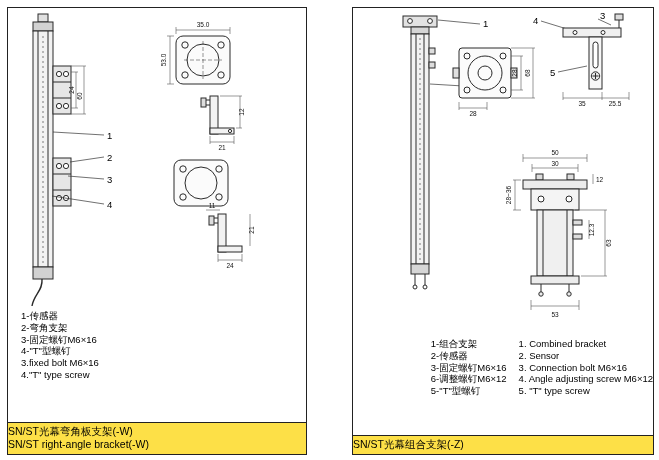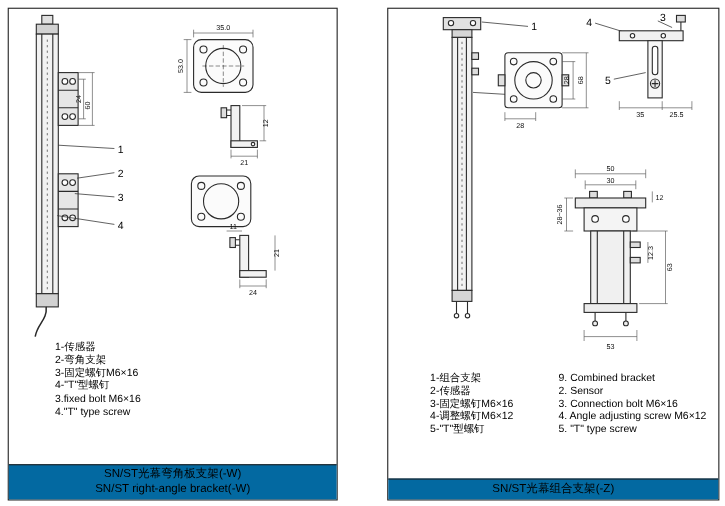--- a/index.html
+++ b/index.html
@@ -8,26 +8,26 @@
     font-family:"Liberation Sans","DejaVu Sans",sans-serif;color:#000;
   }
   .panel{
     position:absolute;top:7px;height:446px;border:1.5px solid #222;background:#fff;
     display:flex;flex-direction:column;
   }
   #panel-w{left:7px;width:298px;}
   #panel-z{left:352px;width:300px;}
   .drawing{display:block;flex:0 0 auto;}
   .legend{padding:0 0 0 13px;font-size:9.5px;line-height:1.24;}
-  .legend-line{white-space:nowrap;margin-left:29px;}
-  .two-col{display:flex;gap:12px;padding-left:9px;}
+  .legend-line{white-space:nowrap;}
+  .two-col{display:flex;gap:12px;padding-left:9px;justify-content:flex-end;}
   .two-col .col{display:flex;flex-direction:column;}
   .caption{
-    margin-top:auto;border-top:1.5px solid #222;background:#0369a1;
-    text-align:center;font-size:10.5px;line-height:1.3;padding:2px 0;
+    margin-top:auto;border-top:1.5px solid #222;background:#fde047;
+    font-size:10.5px;line-height:1.3;padding:2px 0;
   }
   svg text{font-family:"Liberation Sans","DejaVu Sans",sans-serif;}
   .dim{font-size:6.5px;fill:#111;}
   .callout{font-size:9.5px;fill:#000;}
 </style>
 </head>
 <body>
 
 <div class="panel" id="panel-w">
   <svg class="drawing" width="296" height="302" viewBox="0 0 296 302">
@@ -297,25 +297,25 @@
     <text class="dim" transform="rotate(-90 241 222)" x="241" y="222" text-anchor="middle">12.3</text>
     <text class="dim" transform="rotate(-90 258 235)" x="258" y="235" text-anchor="middle">63</text>
     <text class="dim" x="202" y="309" text-anchor="middle">53</text>
   </svg>
 
   <div class="legend two-col">
     <div class="col">
       <div class="legend-line">1-组合支架</div>
       <div class="legend-line">2-传感器</div>
       <div class="legend-line">3-固定螺钉M6×16</div>
-      <div class="legend-line">4-调整螺钉M6×12</div>
+      <div class="legend-line">6-调整螺钉M6×12</div>
       <div class="legend-line">5-"T"型螺钉</div>
     </div>
     <div class="col">
-      <div class="legend-line">9. Combined bracket</div>
+      <div class="legend-line">1. Combined bracket</div>
       <div class="legend-line">2. Sensor</div>
       <div class="legend-line">3. Connection bolt M6×16</div>
       <div class="legend-line">4. Angle adjusting screw M6×12</div>
       <div class="legend-line">5. "T" type screw</div>
     </div>
   </div>
 
   <div class="caption">
     <div>SN/ST光幕组合支架(-Z)</div>
   </div>

